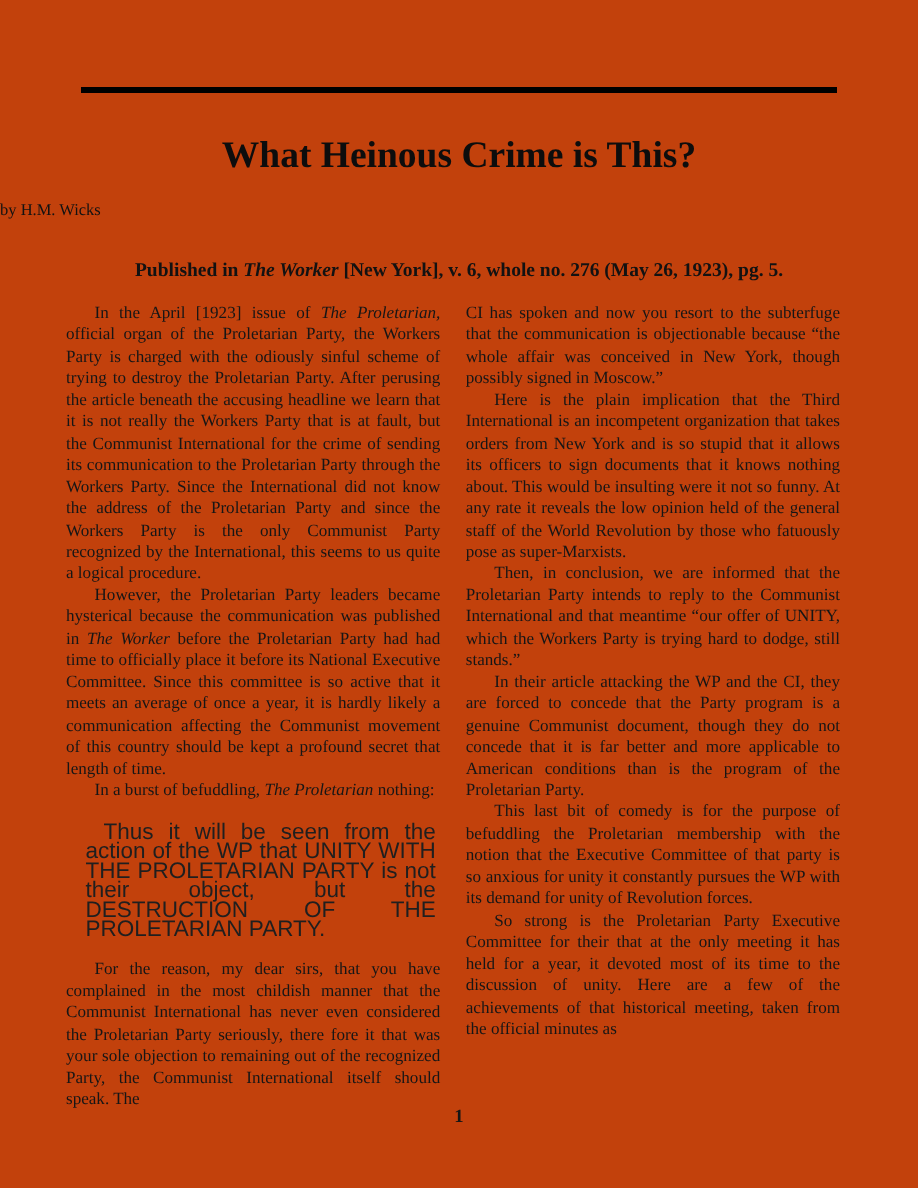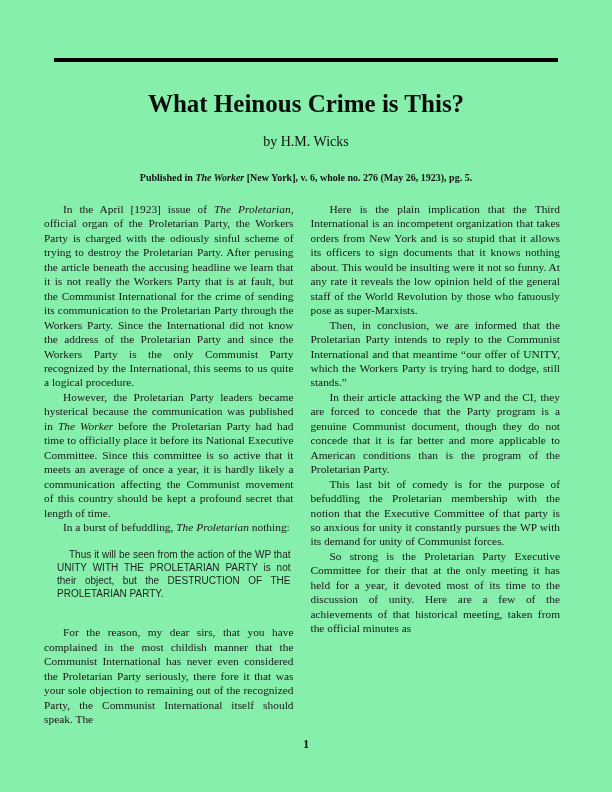--- a/index.html
+++ b/index.html
@@ -1,20 +1,20 @@
 <!DOCTYPE html>
 <html lang="en"><head>
 <meta charset="utf-8">
 <style>
   html, body { margin: 0; padding: 0; background: #ffffff; }
   .page {
     position: relative;
     width: 612px;
     height: 792px;
-    background: #86efac;
+    background: #c2410c;
     color: #161616;
     font-family: "Liberation Serif", "DejaVu Serif", serif;
     overflow: hidden;
   }
   .top-rule {
     position: absolute;
     left: 54px;
     top: 58px;
     width: 504px;
     height: 4px;
@@ -29,31 +29,31 @@
     text-align: center;
     font-size: 25px;
     font-weight: 700;
     color: #0d0d0d;
   }
   .byline {
     position: absolute;
     top: 134px;
     left: 0;
     width: 100%;
-    text-align: center;
-    font-size: 14px;
+    text-align: left;
+    font-size: 11px;
     color: #121212;
   }
   .publine {
     position: absolute;
     top: 172px;
     left: 0;
     width: 100%;
     text-align: center;
-    font-size: 10px;
+    font-size: 13px;
     font-weight: 700;
     color: #121212;
   }
   .columns {
     position: absolute;
     top: 202px;
     left: 44px;
     width: 516px;
     display: flex;
     justify-content: space-between;
@@ -65,23 +65,23 @@
   .bodyp {
     margin: 0;
     font-size: 11.4px;
     line-height: 14.45px;
     text-align: justify;
     text-indent: 19px;
     color: #161616;
   }
   .bodyp.noindent { text-indent: 0; }
   .quote {
-    margin: 14px 3px 25px 13px;
+    margin: 14px 3px 13px 13px;
     font-family: "Liberation Sans", "DejaVu Sans", sans-serif;
-    font-size: 10px;
+    font-size: 15px;
     line-height: 13px;
     text-align: justify;
     text-indent: 12px;
     color: #1f1f1f;
   }
   .subheading {
     margin: 15px 0 13px 0;
     font-size: 12px;
     font-weight: 700;
     text-align: center;
@@ -111,22 +111,23 @@
 
   <div class="columns">
     <div class="col">
         <p class="bodyp"><span>In the April [1923] issue of </span><i>The Proletarian,</i><span> official organ of the Proletarian Party, the Workers Party is charged with the odiously sinful scheme of trying to destroy the Proletarian Party. After perusing the article beneath the accusing headline we learn that it is not really the Workers Party that is at fault, but the Communist International for the crime of sending its communication to the Proletarian Party through the Workers Party. Since the International did not know the address of the Proletarian Party and since the Workers Party is the only Communist Party recognized by the International, this seems to us quite a logical procedure.</span></p>
         <p class="bodyp"><span>However, the Proletarian Party leaders became hysterical because the communication was published in </span><i>The Worker</i><span> before the Proletarian Party had had time to officially place it before its National Executive Committee. Since this committee is so active that it meets an average of once a year, it is hardly likely a communication affecting the Communist movement of this country should be kept a profound secret that length of time.</span></p>
         <p class="bodyp"><span>In a burst of befuddling, </span><i>The Proletarian</i><span> nothing:</span></p>
         <div class="quote"><span>Thus it will be seen from the action of the WP that UNITY WITH THE PROLETARIAN PARTY is not their object, but the DESTRUCTION OF THE PROLETARIAN PARTY.</span></div>
         <p class="bodyp"><span>For the reason, my dear sirs, that you have complained in the most childish manner that the Communist International has never even considered the Proletarian Party seriously, there fore it that was your sole objection to remaining out of the recognized Party, the Communist International itself should speak. The</span></p>
       </div>
     <div class="col">
+        <p class="bodyp noindent"><span>CI has spoken and now you resort to the subterfuge that the communication is objectionable because “the whole affair was conceived in New York, though possibly signed in Moscow.”</span></p>
         <p class="bodyp"><span>Here is the plain implication that the Third International is an incompetent organization that takes orders from New York and is so stupid that it allows its officers to sign documents that it knows nothing about. This would be insulting were it not so funny. At any rate it reveals the low opinion held of the general staff of the World Revolution by those who fatuously pose as super-Marxists.</span></p>
         <p class="bodyp"><span>Then, in conclusion, we are informed that the Proletarian Party intends to reply to the Communist International and that meantime “our offer of UNITY, which the Workers Party is trying hard to dodge, still stands.”</span></p>
         <p class="bodyp"><span>In their article attacking the WP and the CI, they are forced to concede that the Party program is a genuine Communist document, though they do not concede that it is far better and more applicable to American conditions than is the program of the Proletarian Party.</span></p>
-        <p class="bodyp"><span>This last bit of comedy is for the purpose of befuddling the Proletarian membership with the notion that the Executive Committee of that party is so anxious for unity it constantly pursues the WP with its demand for unity of Communist forces.</span></p>
+        <p class="bodyp"><span>This last bit of comedy is for the purpose of befuddling the Proletarian membership with the notion that the Executive Committee of that party is so anxious for unity it constantly pursues the WP with its demand for unity of Revolution forces.</span></p>
         <p class="bodyp"><span>So strong is the Proletarian Party Executive Committee for their that at the only meeting it has held for a year, it devoted most of its time to the discussion of unity. Here are a few of the achievements of that historical meeting, taken from the official minutes as</span></p>
       </div>
   </div>
 
   <div class="pageno">1</div>
 </div>
 
 </body></html>

